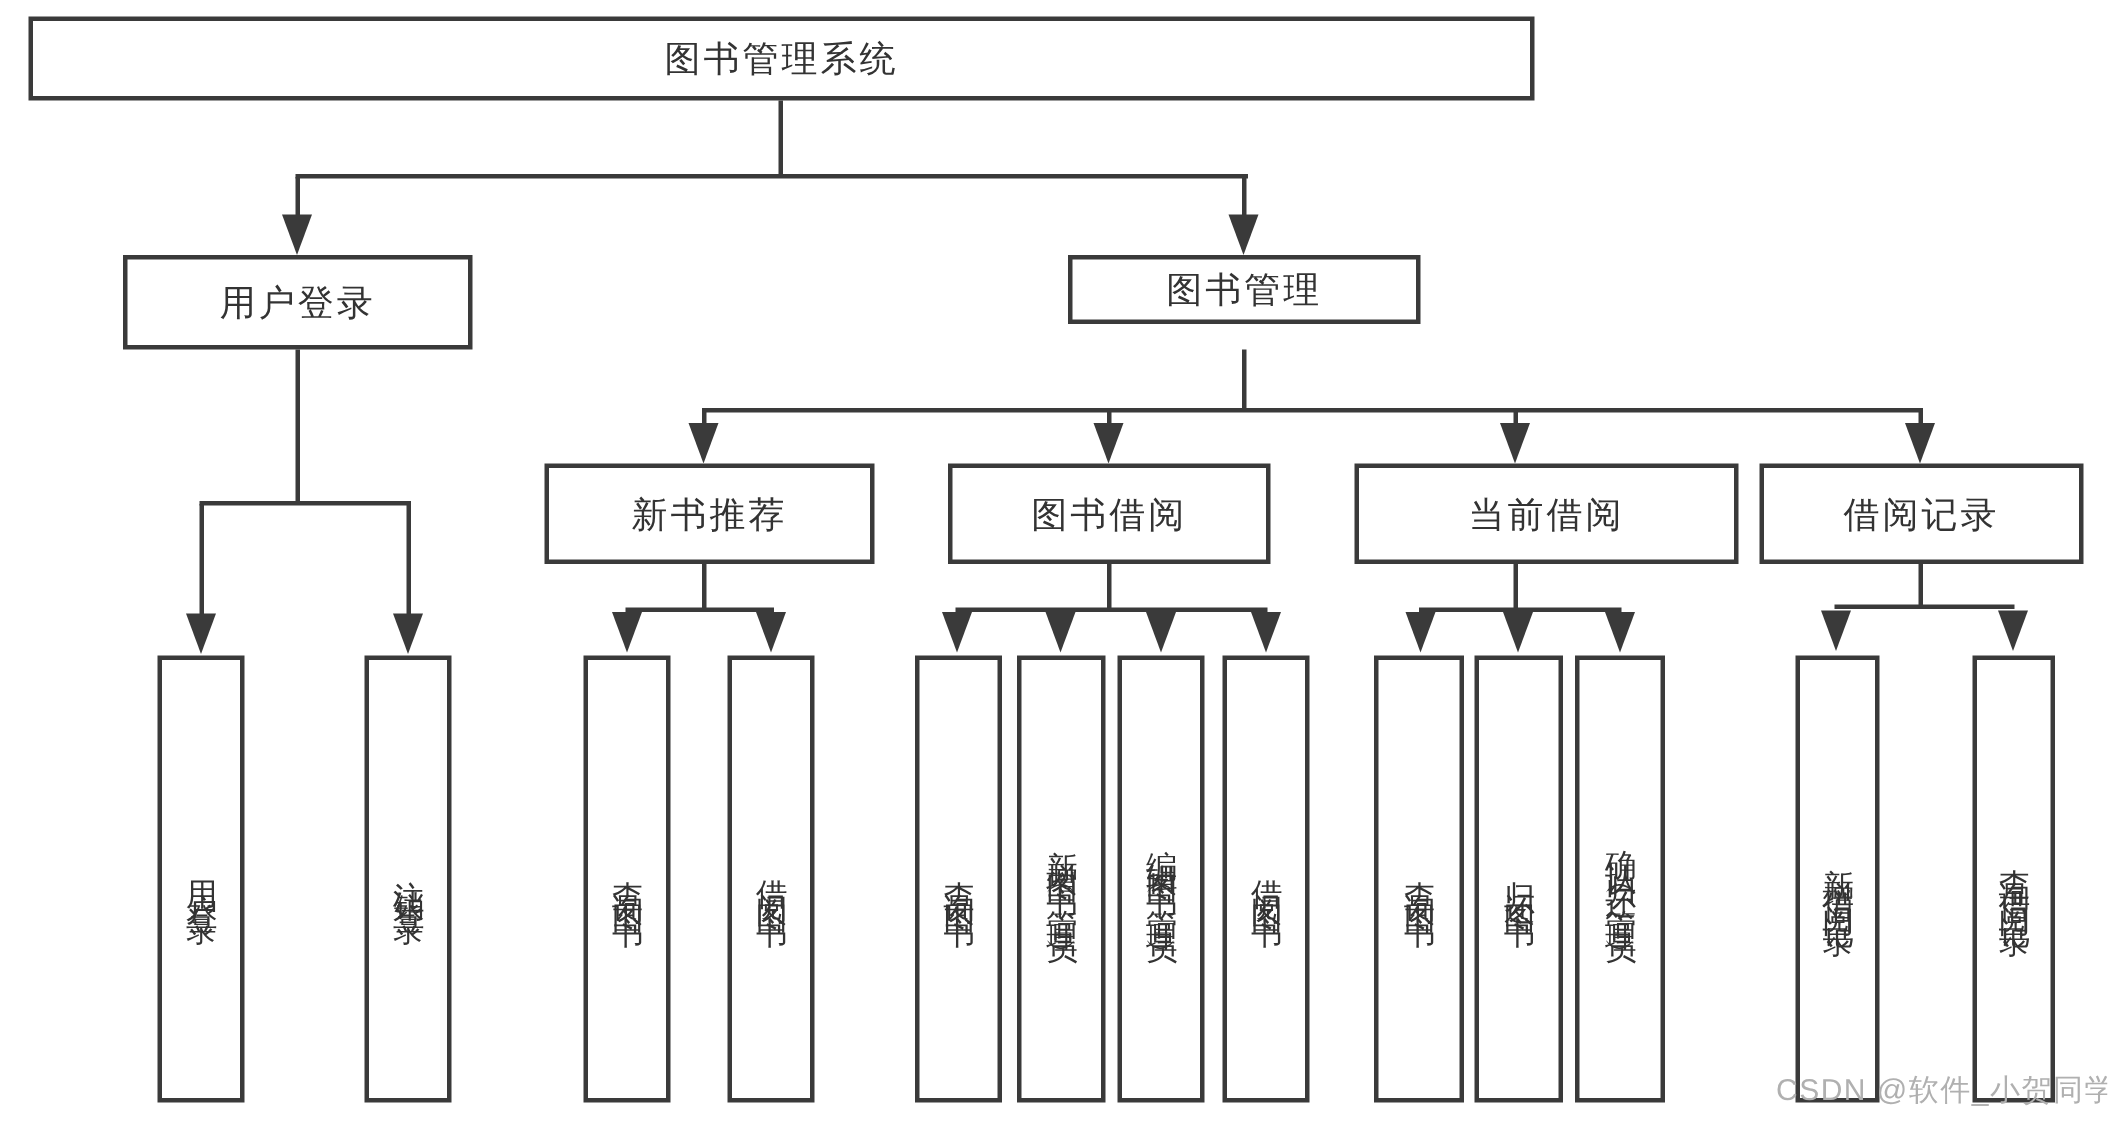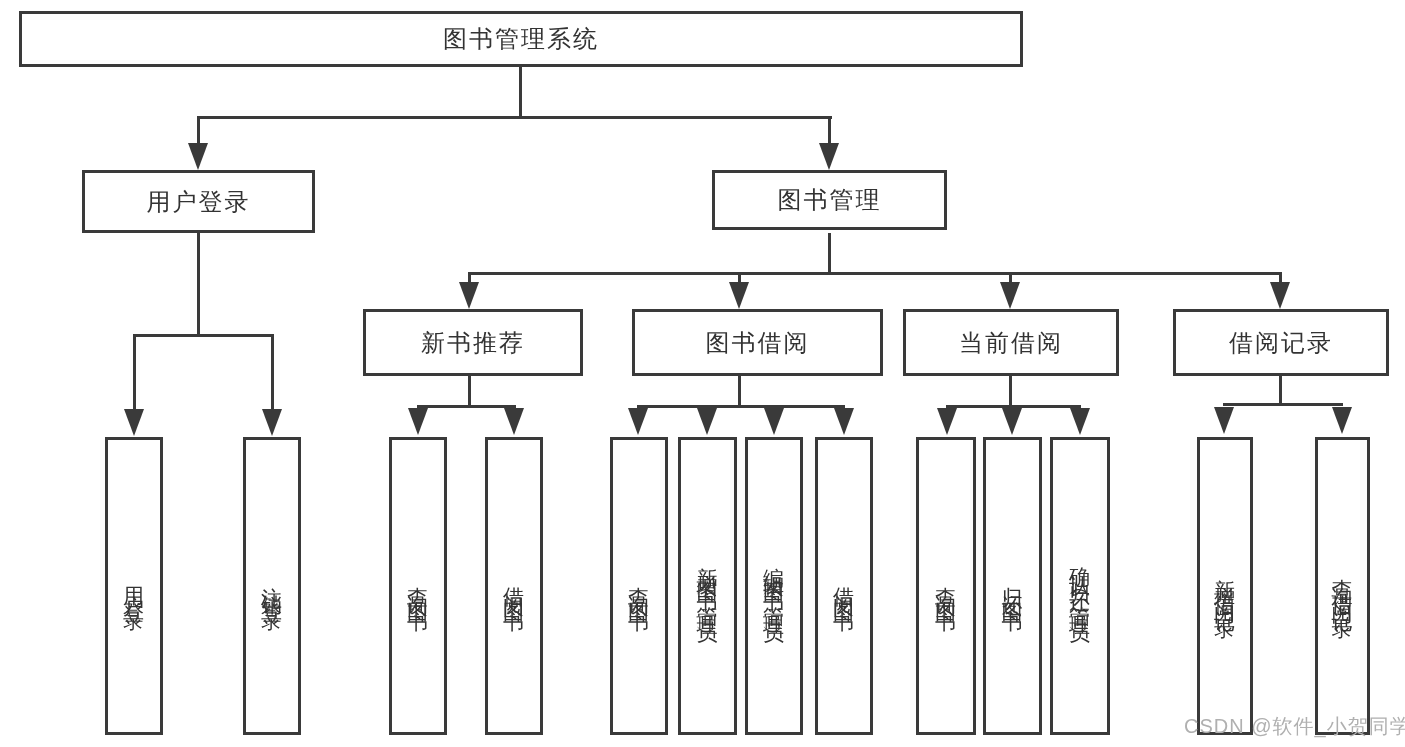--- a/index.html
+++ b/index.html
@@ -65,21 +65,21 @@
   <div class="vline" style="left:519px;top:67px;height:50px;"></div>
   <div class="hline" style="left:197px;top:116px;width:635px;"></div>
   <div class="vline" style="left:197px;top:118px;height:28px;"></div>
   <div class="arr" style="left:188px;top:143px;"></div>
   <div class="vline" style="left:828px;top:118px;height:28px;"></div>
   <div class="arr" style="left:819px;top:143px;"></div>
 
   <div class="box hnode" style="left:82px;top:170px;width:233px;height:63px;">
     <span>用户登录</span>
   </div>
-  <div class="box hnode" style="left:712px;top:170px;width:235px;height:60px;">
+  <div class="box hnode" style="left:712px;top:170px;width:235px;height:46px;">
     <span>图书管理</span>
   </div>
 
   <div class="vline" style="left:197px;top:233px;height:103px;"></div>
   <div class="hline" style="left:133px;top:334px;width:141px;"></div>
   <div class="vline" style="left:133px;top:336px;height:74px;"></div>
   <div class="arr" style="left:124px;top:409px;"></div>
   <div class="vline" style="left:271px;top:336px;height:74px;"></div>
   <div class="arr" style="left:262px;top:409px;"></div>
 
@@ -90,24 +90,24 @@
   <div class="vline" style="left:738px;top:274px;height:10px;"></div>
   <div class="arr" style="left:729px;top:282px;"></div>
   <div class="vline" style="left:1009px;top:274px;height:10px;"></div>
   <div class="arr" style="left:1000px;top:282px;"></div>
   <div class="vline" style="left:1279px;top:274px;height:10px;"></div>
   <div class="arr" style="left:1270px;top:282px;"></div>
 
   <div class="box hnode" style="left:363px;top:309px;width:220px;height:67px;">
     <span>新书推荐</span>
   </div>
-  <div class="box hnode" style="left:632px;top:309px;width:251px;height:67px;">
+  <div class="box hnode" style="left:632px;top:309px;width:215px;height:67px;">
     <span>图书借阅</span>
   </div>
-  <div class="box hnode" style="left:903px;top:309px;width:216px;height:67px;">
+  <div class="box hnode" style="left:903px;top:309px;width:256px;height:67px;">
     <span>当前借阅</span>
   </div>
   <div class="box hnode" style="left:1173px;top:309px;width:216px;height:67px;">
     <span>借阅记录</span>
   </div>
 
   <div class="vline" style="left:468px;top:376px;height:31px;"></div>
   <div class="hline" style="left:417px;top:405px;width:99px;"></div>
   <div class="arr" style="left:408px;top:408px;"></div>
   <div class="arr" style="left:504px;top:408px;"></div>

